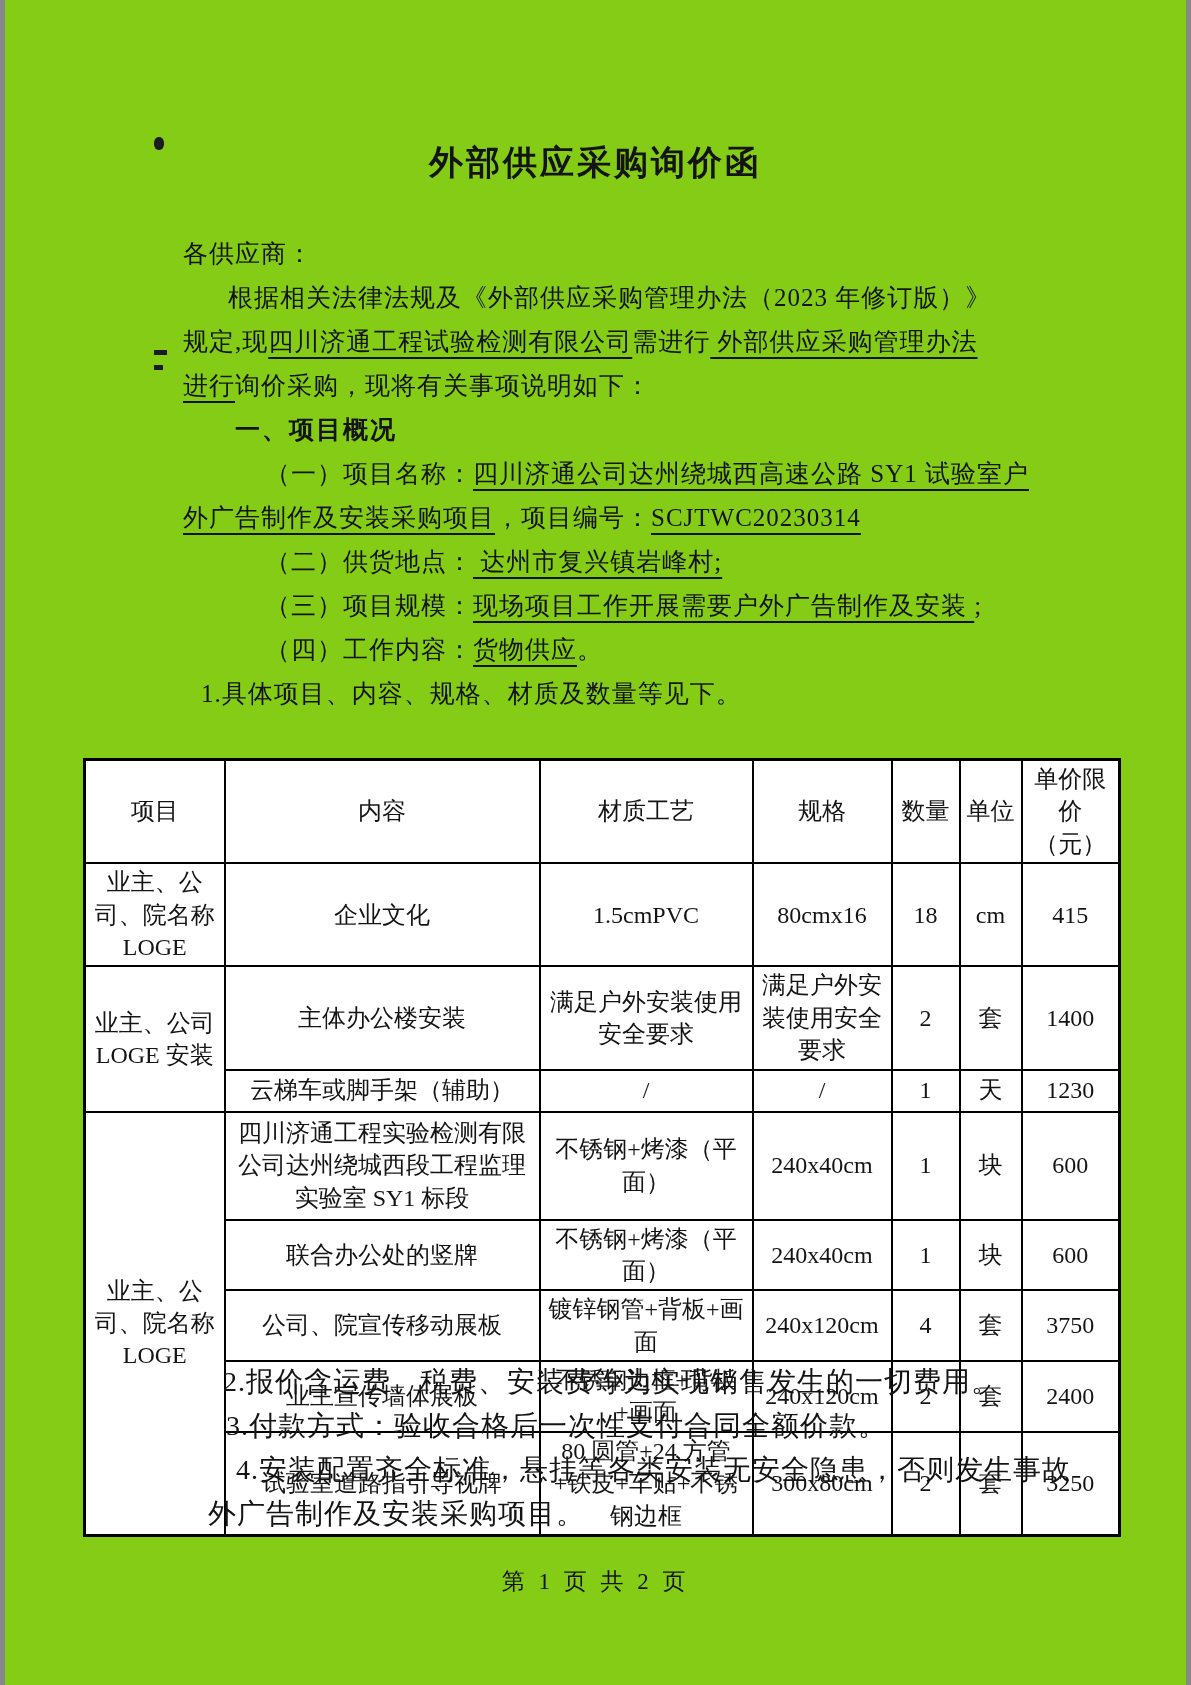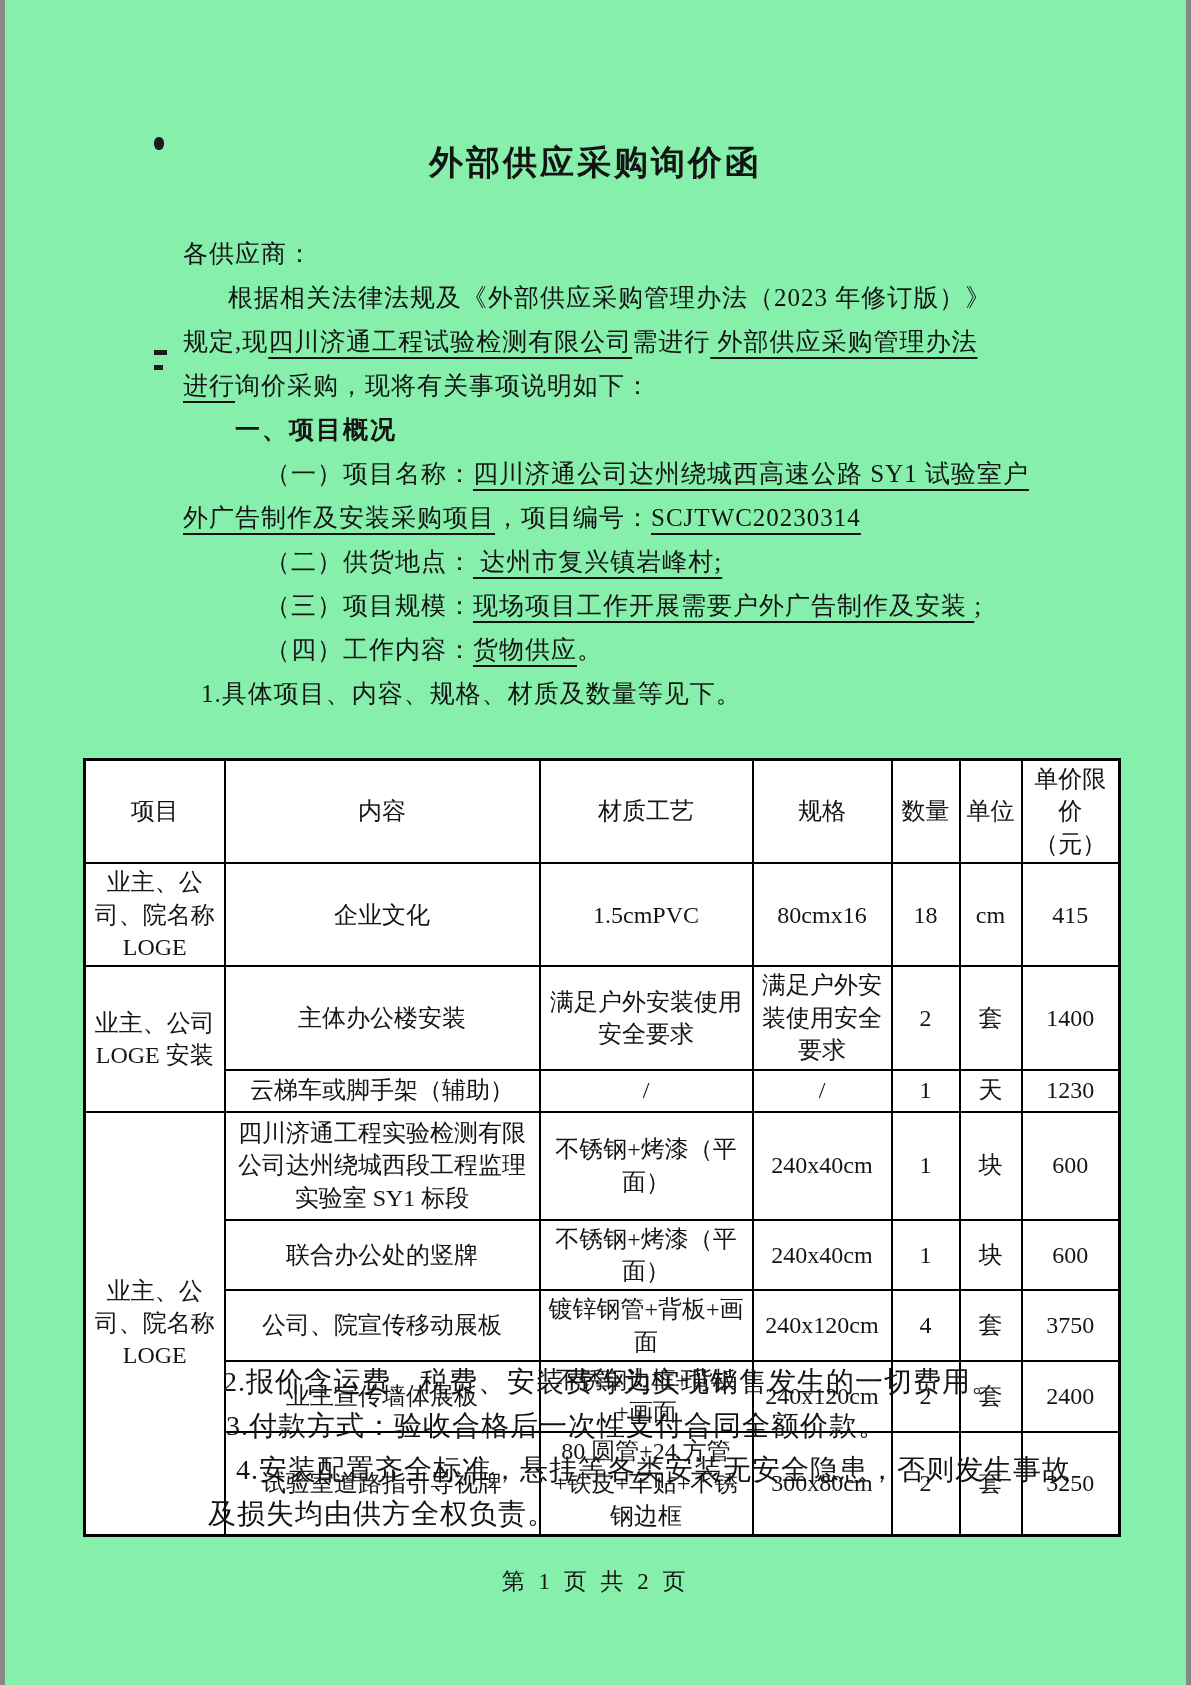--- a/index.html
+++ b/index.html
@@ -1,20 +1,20 @@
 <!DOCTYPE html>
 <html><head>
 <meta charset="utf-8">
 <style>
   html,body { margin:0; padding:0; background:#888; }
   .page {
     position:relative;
     width:1181px; height:1685px;
     margin:0 auto;
-    background:#86efac;
+    background:#84cc16;
     color:#141414;
     font-family:"Liberation Serif","DejaVu Serif",serif;
     overflow:hidden;
   }
   
   .doc-title {
     position:absolute; top:140px; left:0; right:0;
     text-align:center;
     font-size:34px; font-weight:bold;
     letter-spacing:3px;
@@ -198,18 +198,18 @@
         <td>套</td>
         <td>3250</td>
       </tr>
     </tbody>
   </table>
 
   <div class="notes-block">
     <div class="line ind-15">2.报价含运费、税费、安装费等为实现销售发生的一切费用。</div>
     <div class="line ind-18">3.付款方式：验收合格后一次性支付合同全额价款。</div>
     <div class="line ind-28">4.安装配置齐全标准，悬挂等各类安装无安全隐患，否则发生事故</div>
-    <div class="line">及损失均由供方全权负责。</div>
+    <div class="line">外广告制作及安装采购项目。</div>
   </div>
 
   <div class="page-footer">第 1 页 共 2 页</div>
 
 </div>
 
 </body></html>

